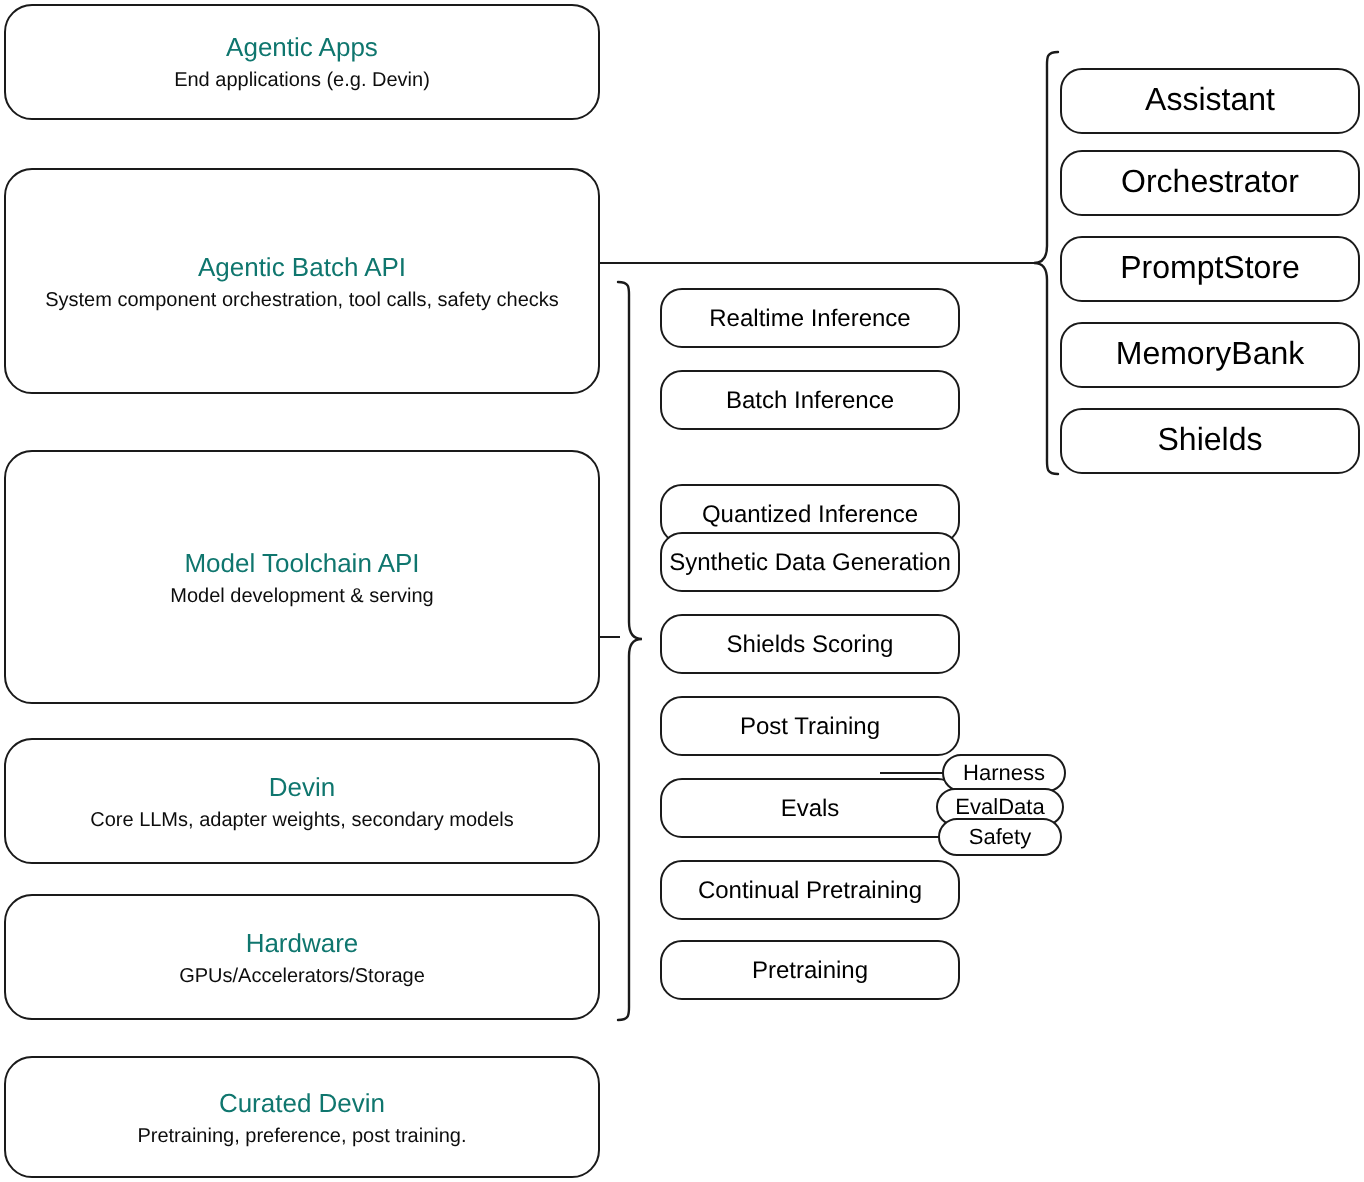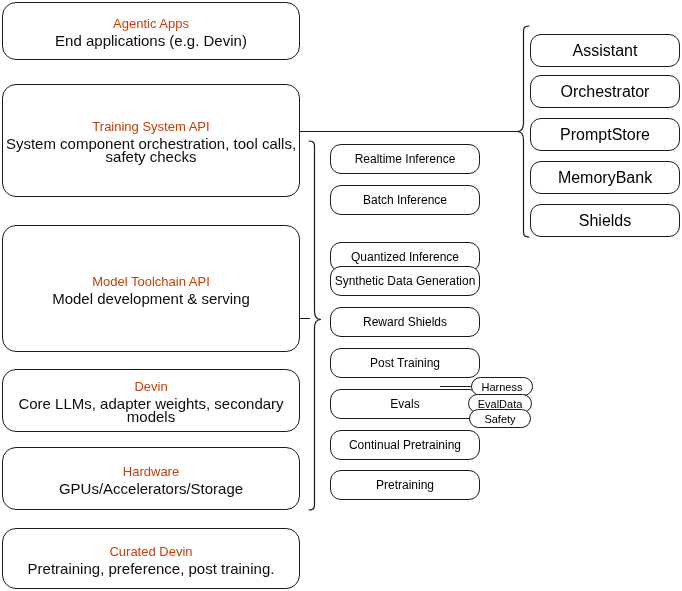--- a/index.html
+++ b/index.html
@@ -28,24 +28,24 @@
     align-items: center;
     justify-content: center;
     text-align: center;
   }
   .stack-node {
     border-radius: 14px;
   }
   .stack-node .title {
     font-size: 13px;
     line-height: 17px;
-    color: #c2410c;
+    color: #0f766e;
   }
   .stack-node .subtitle {
-    font-size: 15px;
+    font-size: 10px;
     line-height: 13px;
     color: #0d0d0d;
     margin-top: 2px;
   }
   .cap-node {
     border-radius: 11px;
     font-size: 12px;
     line-height: 15px;
   }
   .svc-node {
@@ -98,21 +98,21 @@
   <div class="connector" style="left:440px; top:386px; width:40px; height:1.2px;"></div>
   <div class="connector" style="left:440px; top:403px; width:40px; height:1.2px;"></div>
   <div class="connector" style="left:440px; top:418px; width:40px; height:1.2px;"></div>
 
   <div class="node stack-node" style="left:2px; top:2px; width:298px; height:58px;">
     <div class="title">Agentic Apps</div>
     <div class="subtitle">End applications (e.g. Devin)</div>
   </div>
 
   <div class="node stack-node" style="left:2px; top:84px; width:298px; height:113px;">
-    <div class="title">Training System API</div>
+    <div class="title">Agentic Batch API</div>
     <div class="subtitle">System component orchestration, tool calls, safety checks</div>
   </div>
 
   <div class="node stack-node" style="left:2px; top:225px; width:298px; height:127px;">
     <div class="title">Model Toolchain API</div>
     <div class="subtitle">Model development &amp; serving</div>
   </div>
 
   <div class="node stack-node" style="left:2px; top:369px; width:298px; height:63px;">
     <div class="title">Devin</div>
@@ -135,21 +135,21 @@
   <div class="node cap-node" style="left:330px; top:185px; width:150px; height:30px;">
     <span>Batch Inference</span>
   </div>
   <div class="node cap-node" style="left:330px; top:242px; width:150px; height:30px;">
     <span>Quantized Inference</span>
   </div>
   <div class="node cap-node" style="left:330px; top:266px; width:150px; height:30px;">
     <span>Synthetic Data Generation</span>
   </div>
   <div class="node cap-node" style="left:330px; top:307px; width:150px; height:30px;">
-    <span>Reward Shields</span>
+    <span>Shields Scoring</span>
   </div>
   <div class="node cap-node" style="left:330px; top:348px; width:150px; height:30px;">
     <span>Post Training</span>
   </div>
   <div class="node cap-node" style="left:330px; top:389px; width:150px; height:30px;">
     <span>Evals</span>
   </div>
   <div class="node cap-node" style="left:330px; top:430px; width:150px; height:30px;">
     <span>Continual Pretraining</span>
   </div>

